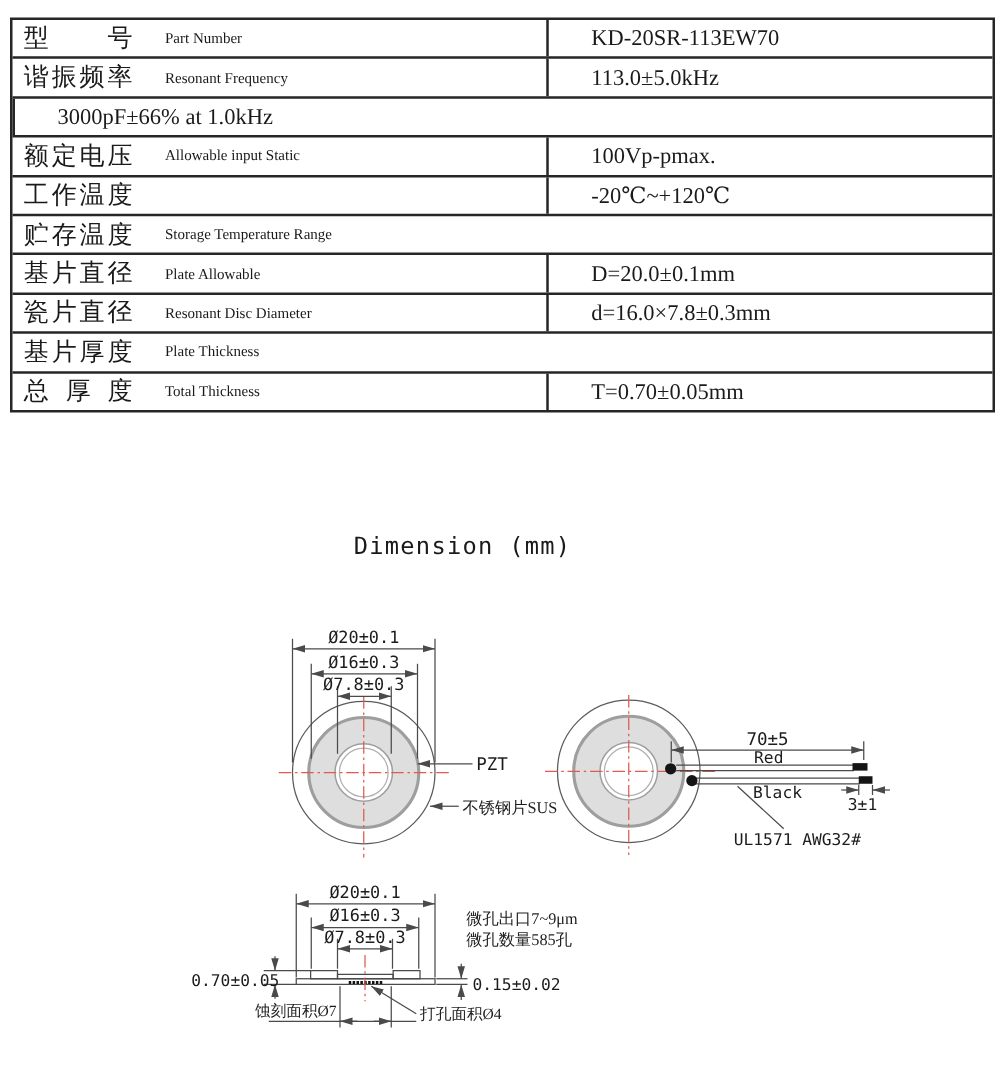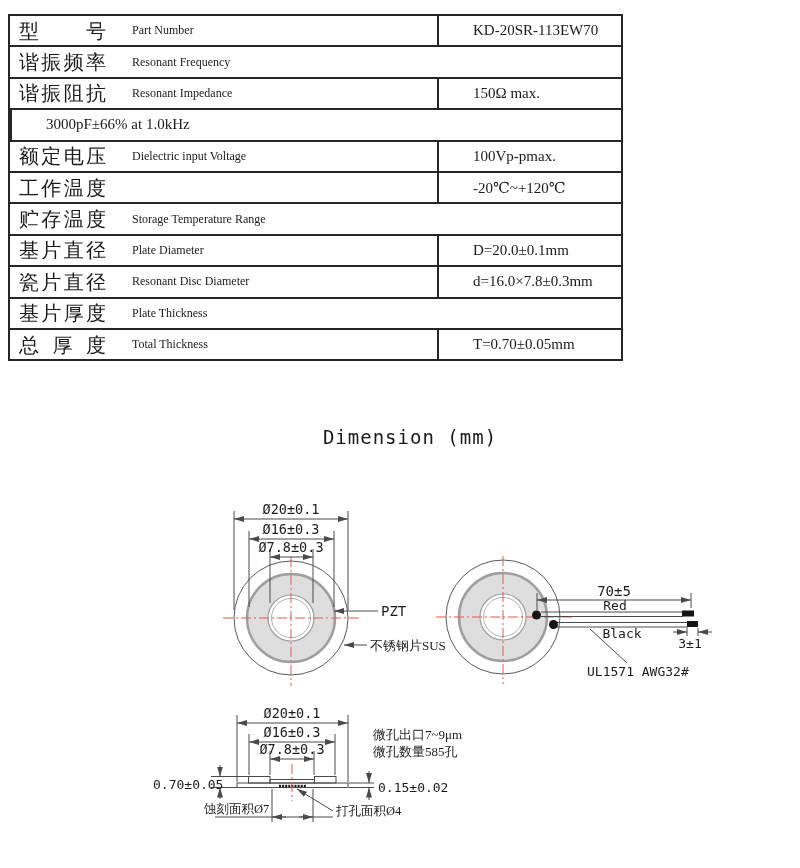--- a/index.html
+++ b/index.html
@@ -1,34 +1,34 @@
 <!DOCTYPE html>
 <html><head>
 <meta charset="utf-8">
 <style>
   html,body{margin:0;padding:0;background:#ffffff;}
   body{width:800px;height:868px;position:relative;overflow:hidden;
        font-family:"Liberation Serif","DejaVu Serif",serif;color:#1a1a1a;}
 
   
-  .spec-table{position:absolute;left:8px;top:14px;width:615px;
+  .spec-table{position:absolute;left:8px;top:14px;width:788px;
               border:2px solid #262626;background:#fff;box-sizing:border-box;}
   .t-row{display:flex;height:29.4px;border-bottom:2px solid #262626;align-items:stretch;}
   .t-row:last-child{border-bottom:none;justify-content:center;}
   .t-label{width:427px;display:flex;align-items:center;padding-left:9px;box-sizing:border-box;}
   .cn{display:inline-block;width:88px;font-size:20px;line-height:1;
       text-align:justify;text-align-last:justify;letter-spacing:1px;white-space:nowrap;}
   .en{margin-left:25px;font-size:12px;white-space:nowrap;}
   .t-value{flex:1;border-left:2px solid #262626;display:flex;align-items:center;
-           padding-left:34px;font-size:15px;white-space:nowrap;}
+           padding-left:34px;font-size:18px;white-space:nowrap;}
 
   
   .dim-title{position:absolute;left:0;top:426px;width:740px;text-align:center;
              font-family:"DejaVu Sans Mono","Liberation Mono",monospace;
-             font-size:19px;letter-spacing:1px;margin-left:40px;}
+             font-size:19px;letter-spacing:1px;}
   svg{position:absolute;left:0;top:0;}
   .ln{stroke:#4a4a4a;stroke-width:1;fill:none;}
   .thin{stroke:#5a5a5a;stroke-width:1;fill:none;}
   .red{stroke:#e05a50;stroke-width:1;fill:none;stroke-dasharray:10 3 2 3;}
   .dtx{font-family:"DejaVu Sans Mono","Liberation Mono",monospace;fill:#1c1c1c;}
   .s14{font-size:14px;} .s13{font-size:13px;} .s135{font-size:13.5px;}
   .cjk{font-family:"Liberation Serif","DejaVu Serif",serif;fill:#1c1c1c;font-size:12.5px;}
   .cjk13{font-family:"Liberation Serif","DejaVu Serif",serif;fill:#1c1c1c;font-size:13px;}
   .mid{text-anchor:middle;}
 </style>
@@ -41,54 +41,48 @@
         <span class="cn">型 号</span>
         <span class="en">Part Number</span>
       </div>
     <div class="t-value">KD-20SR-113EW70</div>
   </div>
   <div class="t-row">
     <div class="t-label">
         <span class="cn">谐振频率</span>
         <span class="en">Resonant Frequency</span>
       </div>
-  </div>
-  <div class="t-row">
-    <div class="t-label">
-        <span class="cn">谐振阻抗</span>
-        <span class="en">Resonant Impedance</span>
-      </div>
-    <div class="t-value">150Ω max.</div>
+    <div class="t-value">113.0±5.0kHz</div>
   </div>
   <div class="t-row">
     <div class="t-value">3000pF±66% at 1.0kHz</div>
   </div>
   <div class="t-row">
     <div class="t-label">
         <span class="cn">额定电压</span>
-        <span class="en">Dielectric input Voltage</span>
+        <span class="en">Allowable input Static</span>
       </div>
     <div class="t-value">100Vp-pmax.</div>
   </div>
   <div class="t-row">
     <div class="t-label">
         <span class="cn">工作温度</span>
       </div>
     <div class="t-value">-20℃~+120℃</div>
   </div>
   <div class="t-row">
     <div class="t-label">
         <span class="cn">贮存温度</span>
         <span class="en">Storage Temperature Range</span>
       </div>
   </div>
   <div class="t-row">
     <div class="t-label">
         <span class="cn">基片直径</span>
-        <span class="en">Plate Diameter</span>
+        <span class="en">Plate Allowable</span>
       </div>
     <div class="t-value">D=20.0±0.1mm</div>
   </div>
   <div class="t-row">
     <div class="t-label">
         <span class="cn">瓷片直径</span>
         <span class="en">Resonant Disc Diameter</span>
       </div>
     <div class="t-value">d=16.0×7.8±0.3mm</div>
   </div>

